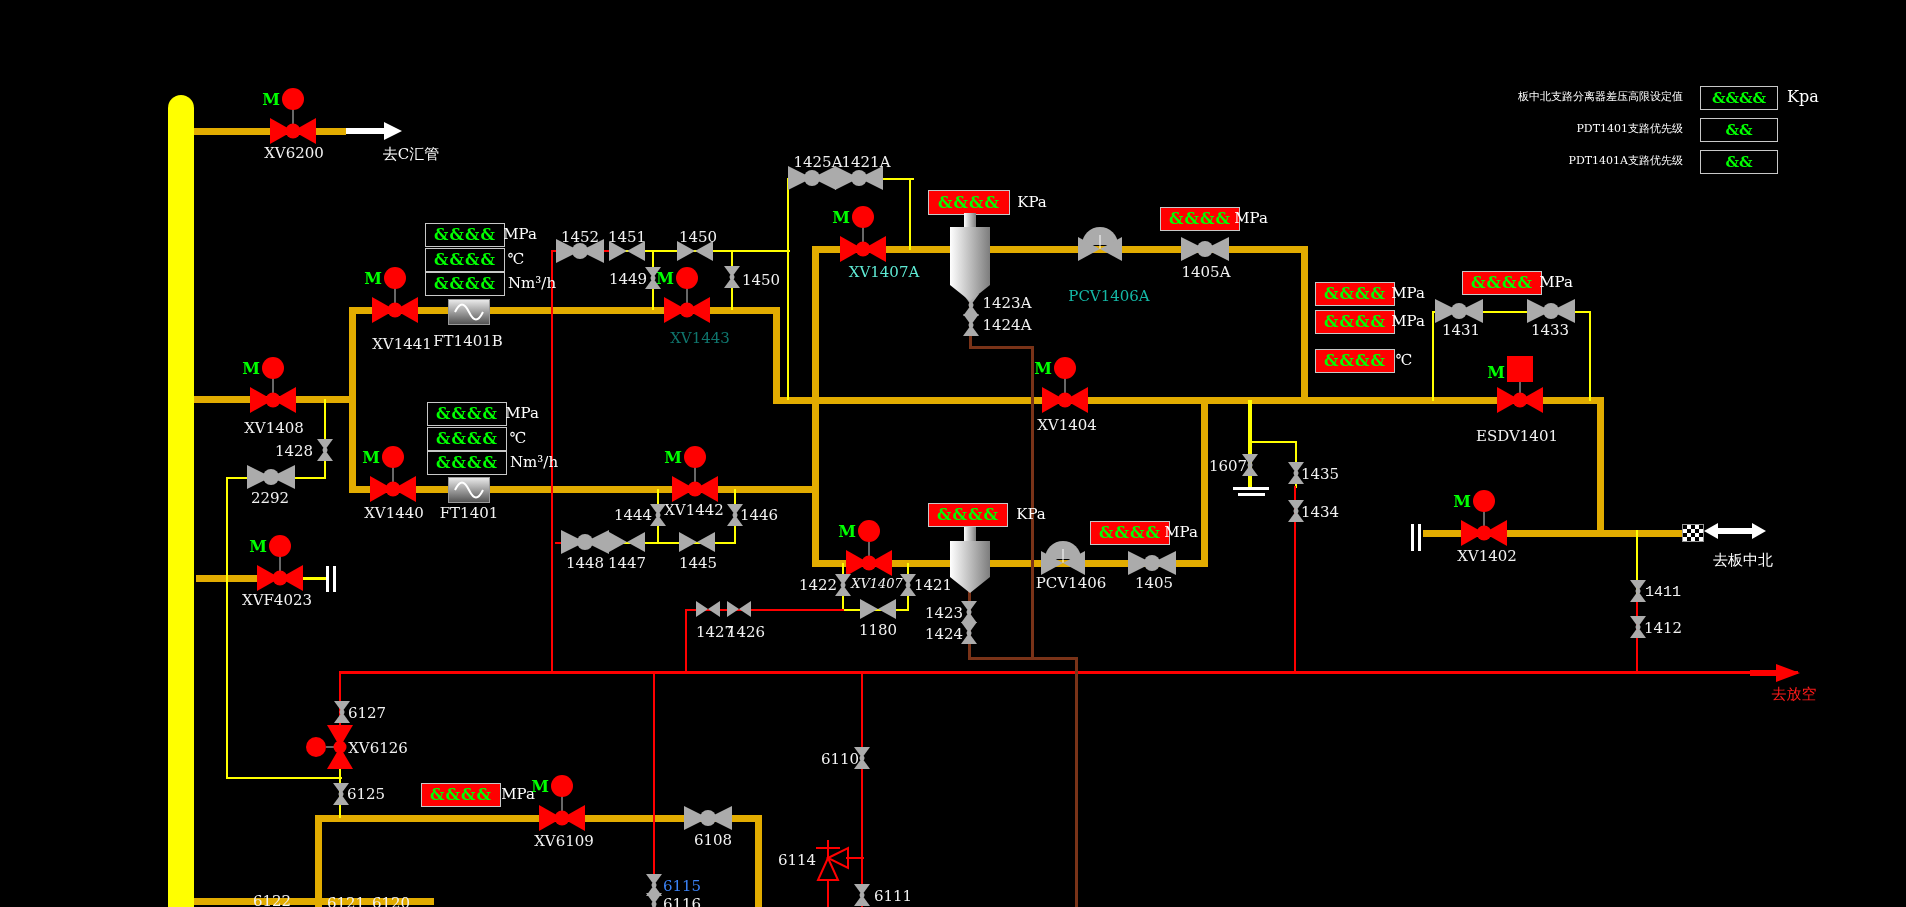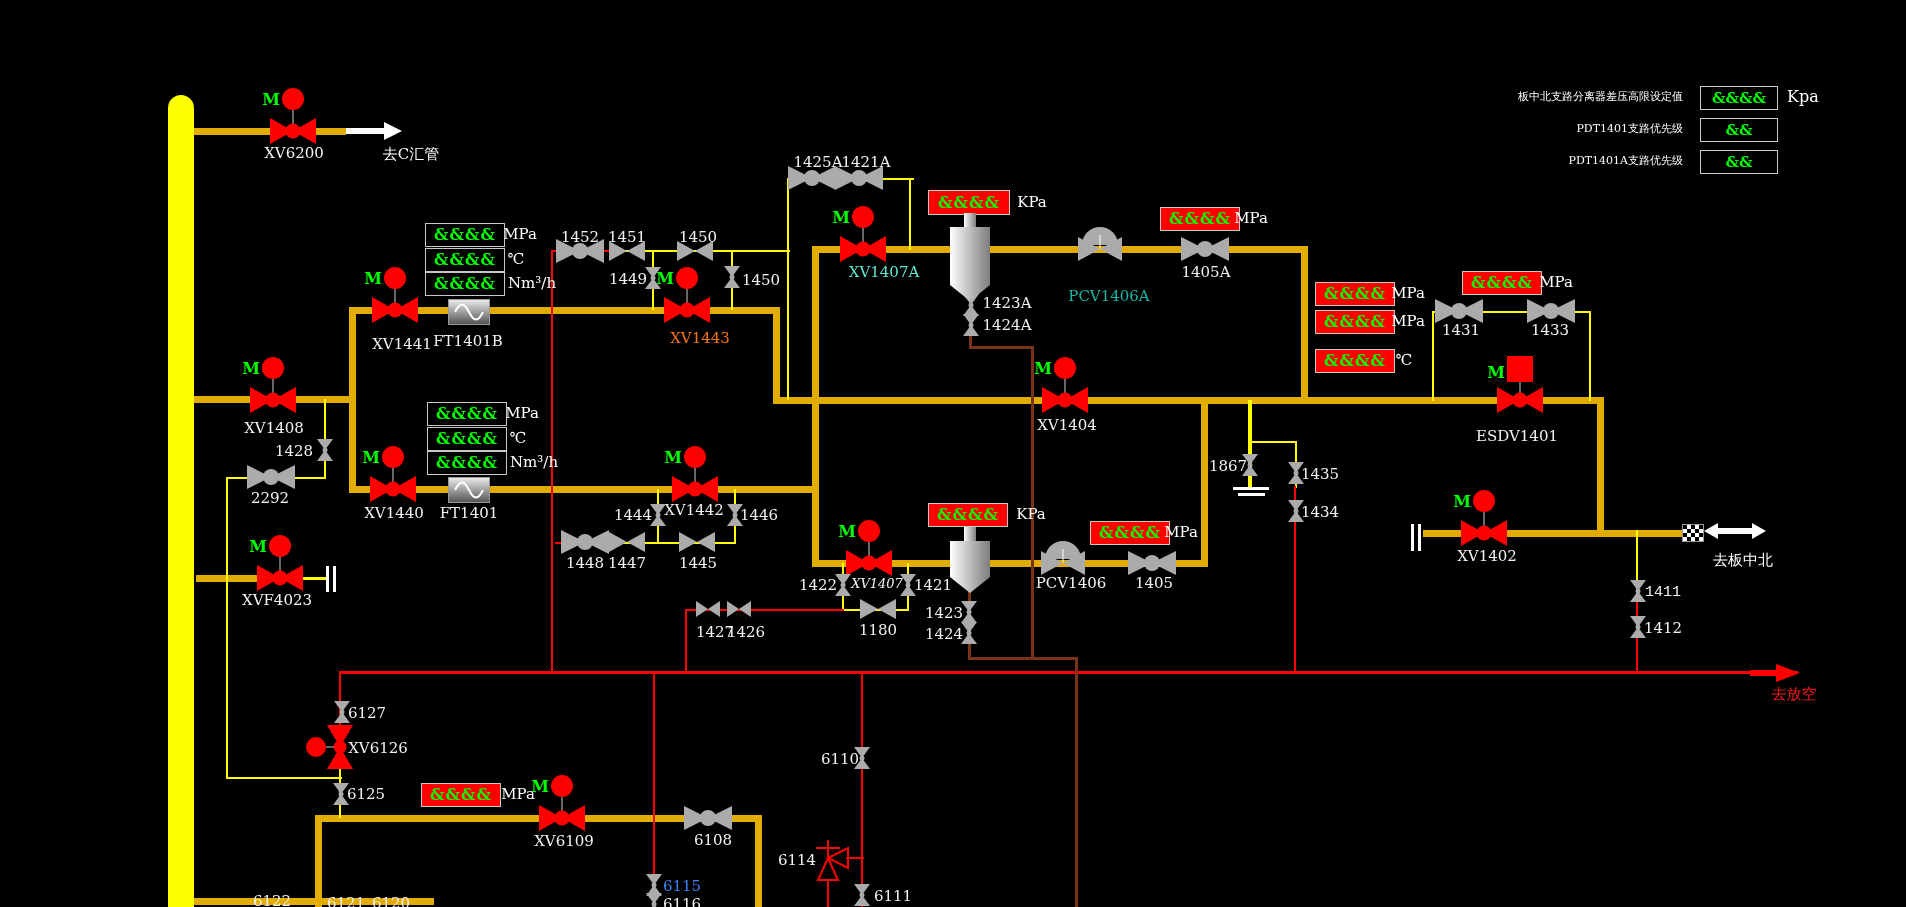--- a/index.html
+++ b/index.html
@@ -141,21 +141,21 @@
     <div style="left: 655px; top: 262px; width: 64px; height: 64px;">
       <svg width="64" height="64">
         <line x1="32" y1="26" x2="32" y2="46" stroke="#cfcfcf"></line>
      <circle cx="32" cy="16" r="11" fill="#FF0000"></circle>
      <text x="10" y="22" text-anchor="middle" fill="#00FF00" font-size="16" font-weight="bold">M</text>
      <polygon points="9,35 9,61 32,48" fill="#FF0000"></polygon>
      <polygon points="55,35 55,61 32,48" fill="#FF0000"></polygon>
      <circle cx="32" cy="48" r="7.5" fill="#FF0000"></circle>
       </svg>
     </div>
-    <div class="lbl" style="left: 700px; top: 338px; color: #f97316; font-size: 15px;">XV1443</div>
+    <div class="lbl" style="left: 700px; top: 338px; color: #0f766e; font-size: 15px;">XV1443</div>
     <div style="left: 663px; top: 441px; width: 64px; height: 64px;">
       <svg width="64" height="64">
         <line x1="32" y1="26" x2="32" y2="46" stroke="#cfcfcf"></line>
      <circle cx="32" cy="16" r="11" fill="#FF0000"></circle>
      <text x="10" y="22" text-anchor="middle" fill="#00FF00" font-size="16" font-weight="bold">M</text>
      <polygon points="9,35 9,61 32,48" fill="#FF0000"></polygon>
      <polygon points="55,35 55,61 32,48" fill="#FF0000"></polygon>
      <circle cx="32" cy="48" r="7.5" fill="#FF0000"></circle>
       </svg>
     </div>
@@ -482,21 +482,21 @@
       </svg>
     </div>
     <div class="lbl" style="left: 759px; top: 515px; color: rgb(242, 242, 242); font-size: 15px;">1446</div>
     <div style="left: 1241px; top: 453px; width: 18px; height: 24px;">
       <svg width="18" height="24">
         <polygon points="1,1 17,1 9,12" fill="#ABABAB"></polygon>
      <polygon points="1,23 17,23 9,12" fill="#ABABAB"></polygon>
      <circle cx="9" cy="12" r="2.5" fill="#ABABAB"></circle>
       </svg>
     </div>
-    <div class="lbl" style="left: 1228px; top: 466px; color: rgb(242, 242, 242); font-size: 15px;">1867</div>
+    <div class="lbl" style="left: 1228px; top: 466px; color: rgb(242, 242, 242); font-size: 15px;">1607</div>
     <div style="left: 1287px; top: 461px; width: 18px; height: 24px;">
       <svg width="18" height="24">
         <polygon points="1,1 17,1 9,12" fill="#ABABAB"></polygon>
      <polygon points="1,23 17,23 9,12" fill="#ABABAB"></polygon>
      <circle cx="9" cy="12" r="2.5" fill="#ABABAB"></circle>
       </svg>
     </div>
     <div class="lbl" style="left: 1320px; top: 474px; color: rgb(242, 242, 242); font-size: 15px;">1435</div>
     <div style="left: 1287px; top: 499px; width: 18px; height: 24px;">
       <svg width="18" height="24">

